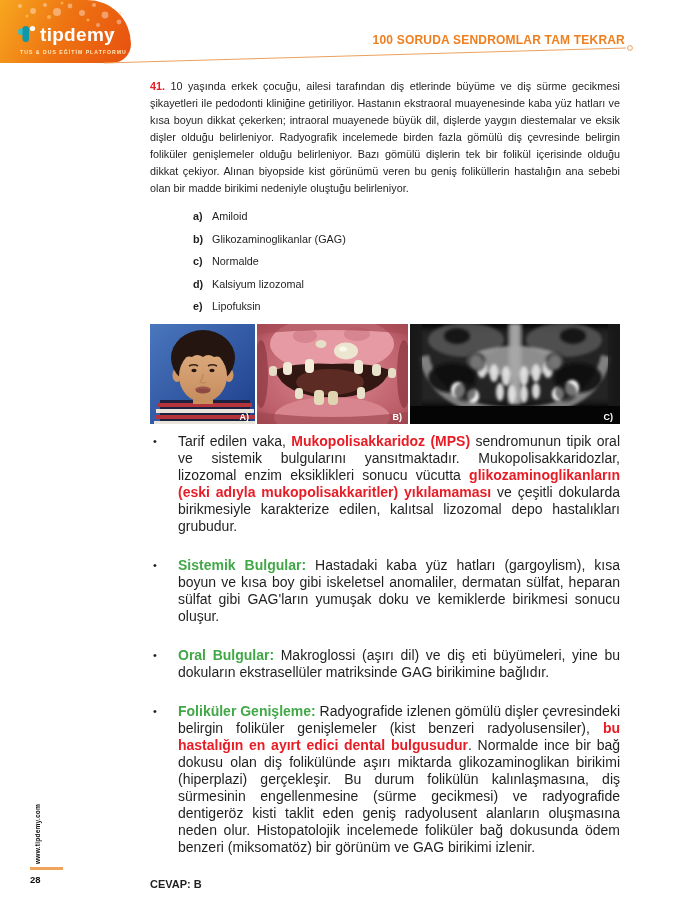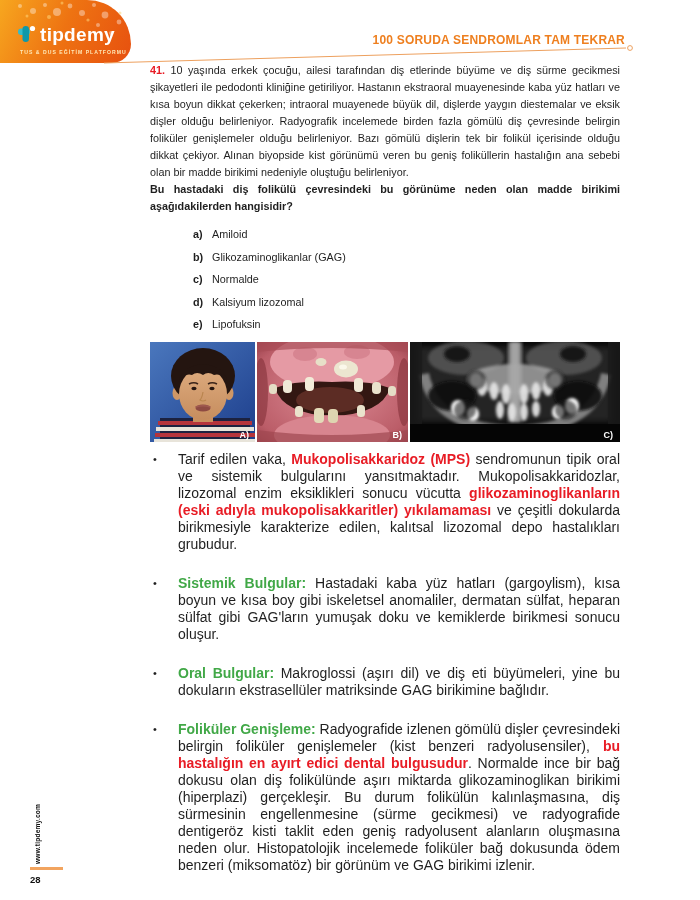--- a/index.html
+++ b/index.html
@@ -19,21 +19,21 @@
   #logo-tagline{
     position:absolute;left:20px;top:49px;font-size:5.1px;letter-spacing:1.05px;
     color:#ffe9b8;font-weight:bold;white-space:nowrap;
   }
   #page-title{
     position:absolute;right:75px;top:33px;font-size:12px;font-weight:bold;
     color:#ee7f1f;letter-spacing:.2px;white-space:nowrap;
   }
   #header-rule{position:absolute;left:98px;top:40px;}
   
-  #content{position:absolute;left:150px;top:62px;width:470px;}
+  #content{position:absolute;left:150px;top:78px;width:470px;}
   .para{font-size:10.8px;line-height:17px;text-align:justify;margin:0;}
   .qnum{color:#e81c25;font-weight:bold;}
   .stem{font-weight:bold;}
   #options{margin:11px 0 0 0;}
   .option{display:flex;font-size:10.8px;line-height:17px;margin-bottom:5.5px;}
   .opt-letter{font-weight:bold;width:19px;margin-left:43px;flex:none;}
   
   #figures{display:flex;gap:2px;margin-top:9px;height:100px;}
   .fig{position:relative;flex:none;height:100px;overflow:hidden;background:#000;}
   .fig svg{display:block;}
@@ -99,21 +99,20 @@
 
     <svg id="header-rule" width="545" height="32" viewBox="0 0 545 32">
       <line x1="6" y1="23" x2="528" y2="8" stroke="#eda05e" stroke-width="1"></line>
       <circle cx="532" cy="8" r="2.4" fill="#ffffff" stroke="#eda05e" stroke-width="1"></circle>
     </svg>
   </div>
 
   <div id="content">
 
     <p class="para"><span class="qnum">41.</span><span> 10 yaşında erkek çocuğu, ailesi tarafından diş etlerinde büyüme ve diş sürme gecikmesi şikayetleri ile pedodonti kliniğine getiriliyor. Hastanın ekstraoral muayenesinde kaba yüz hatları ve kısa boyun dikkat çekerken; intraoral muayenede büyük dil, dişlerde yaygın diestemalar ve eksik dişler olduğu belirleniyor.  Radyografik incelemede birden fazla gömülü diş çevresinde belirgin foliküler genişlemeler olduğu belirleniyor. Bazı gömülü dişlerin tek bir folikül içerisinde olduğu dikkat çekiyor. Alınan biyopside kist görünümü veren bu geniş foliküllerin hastalığın ana sebebi olan bir madde birikimi nedeniyle oluştuğu belirleniyor.</span></p>
-    <p class="para stem">Bu hastadaki diş folikülü çevresindeki bu görünüme neden olan madde birikimi aşağıdakilerden hangisidir?</p>
 
     <div id="options">
       <div class="option">
         <span class="opt-letter">a)</span>
         <span>Amiloid</span>
       </div>
       <div class="option">
         <span class="opt-letter">b)</span>
         <span>Glikozaminoglikanlar (GAG)</span>
       </div>
@@ -315,19 +314,20 @@
       </div>
 
       <div class="bullet">
         <span class="bullet-dot">•</span>
         <span class="bullet-text">
           <span class="seg-green">Foliküler Genişleme:</span><span> Radyografide izlenen gömülü dişler çevresindeki belirgin foliküler genişlemeler (kist benzeri radyolusensiler), </span><span class="seg-red">bu hastalığın en ayırt edici dental bulgusudur</span><span>. Normalde ince bir bağ dokusu olan diş folikülünde aşırı miktarda glikozaminoglikan birikimi (hiperplazi) gerçekleşir. Bu durum folikülün kalınlaşmasına, diş sürmesinin engellenmesine (sürme gecikmesi) ve radyografide dentigeröz kisti taklit eden geniş radyolusent alanların oluşmasına neden olur. Histopatolojik incelemede foliküler bağ dokusunda ödem benzeri (miksomatöz) bir görünüm ve GAG birikimi izlenir.</span>
         </span>
       </div>
     </div>
 
+    <div id="answer">CEVAP: B</div>
   </div>
 
   <div id="footer-site">www.tipdemy.com</div>
   <div id="footer-rule"></div>
   <div id="footer-page">28</div>
 
 </div>
 
 </body></html>

